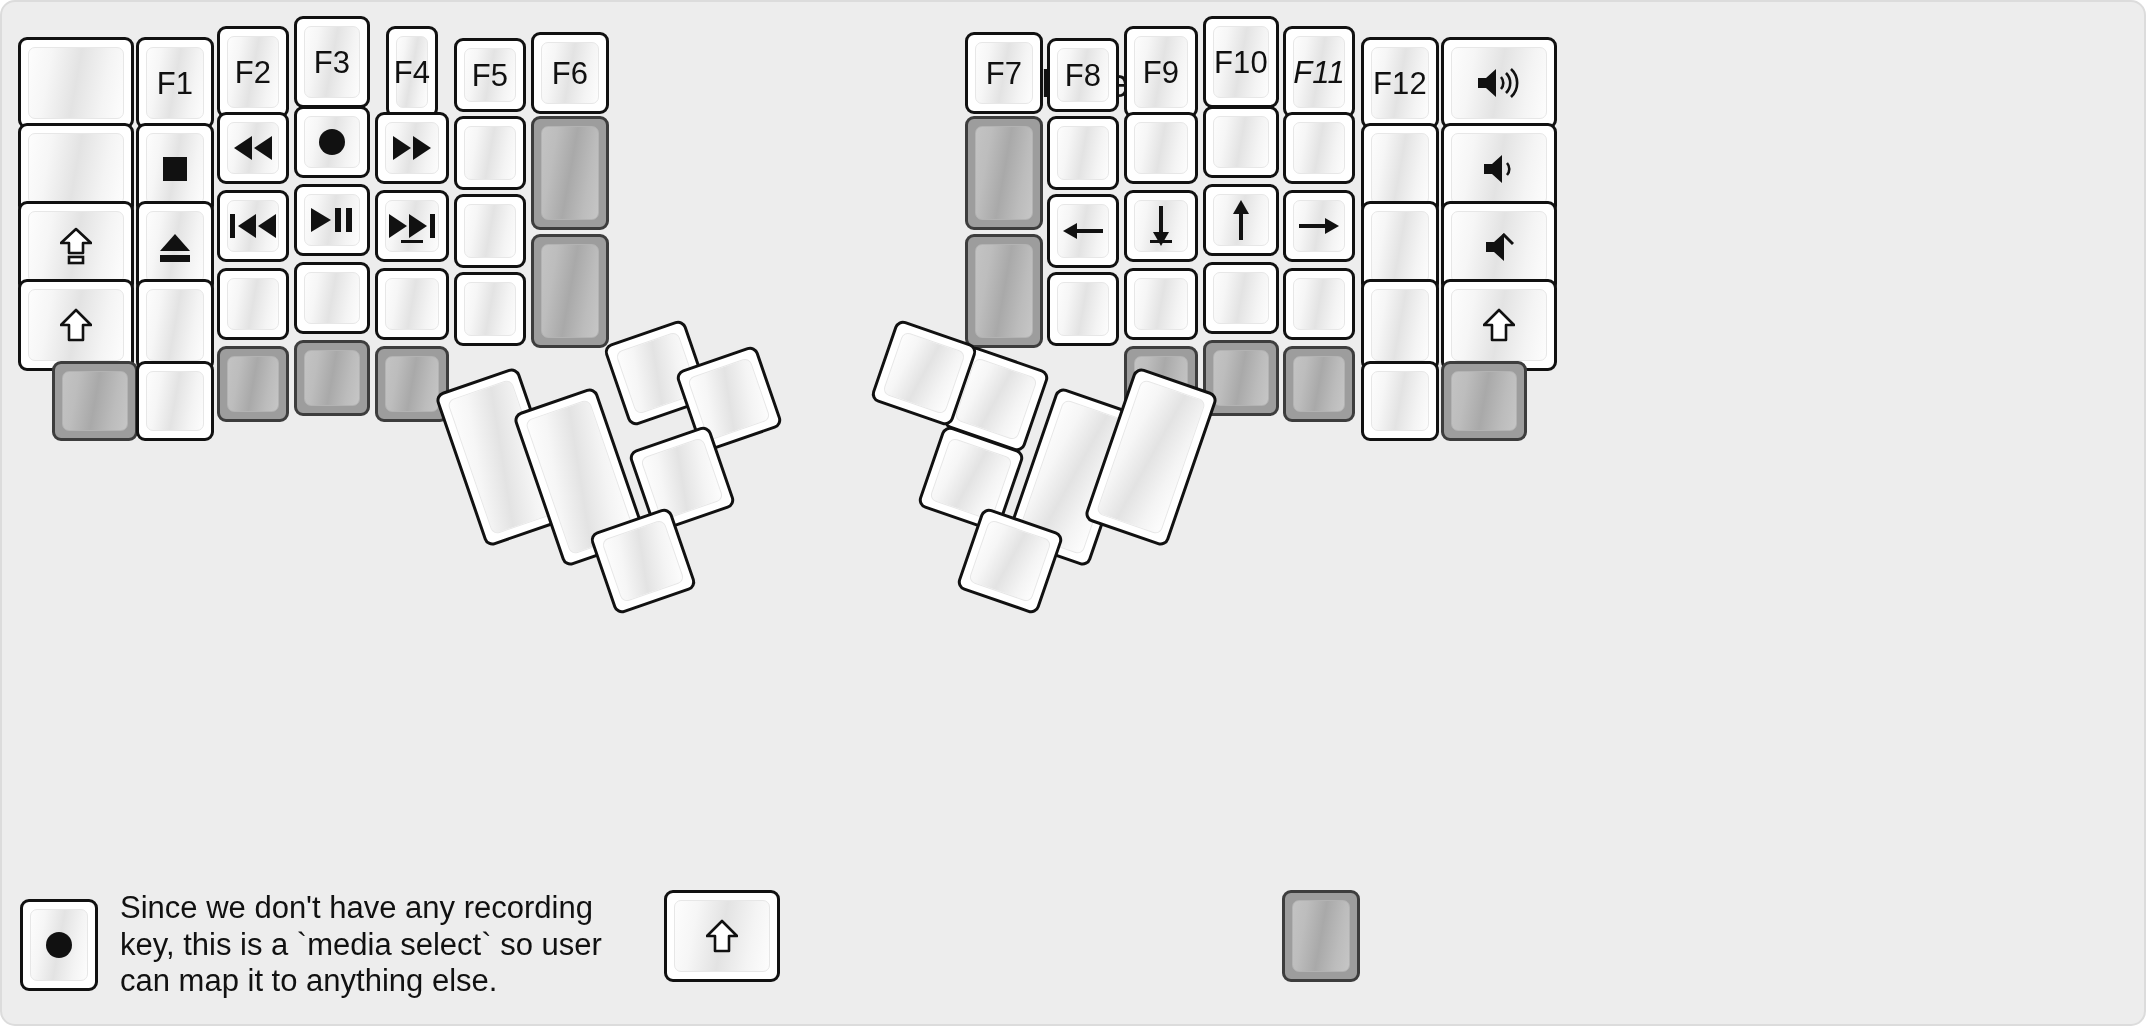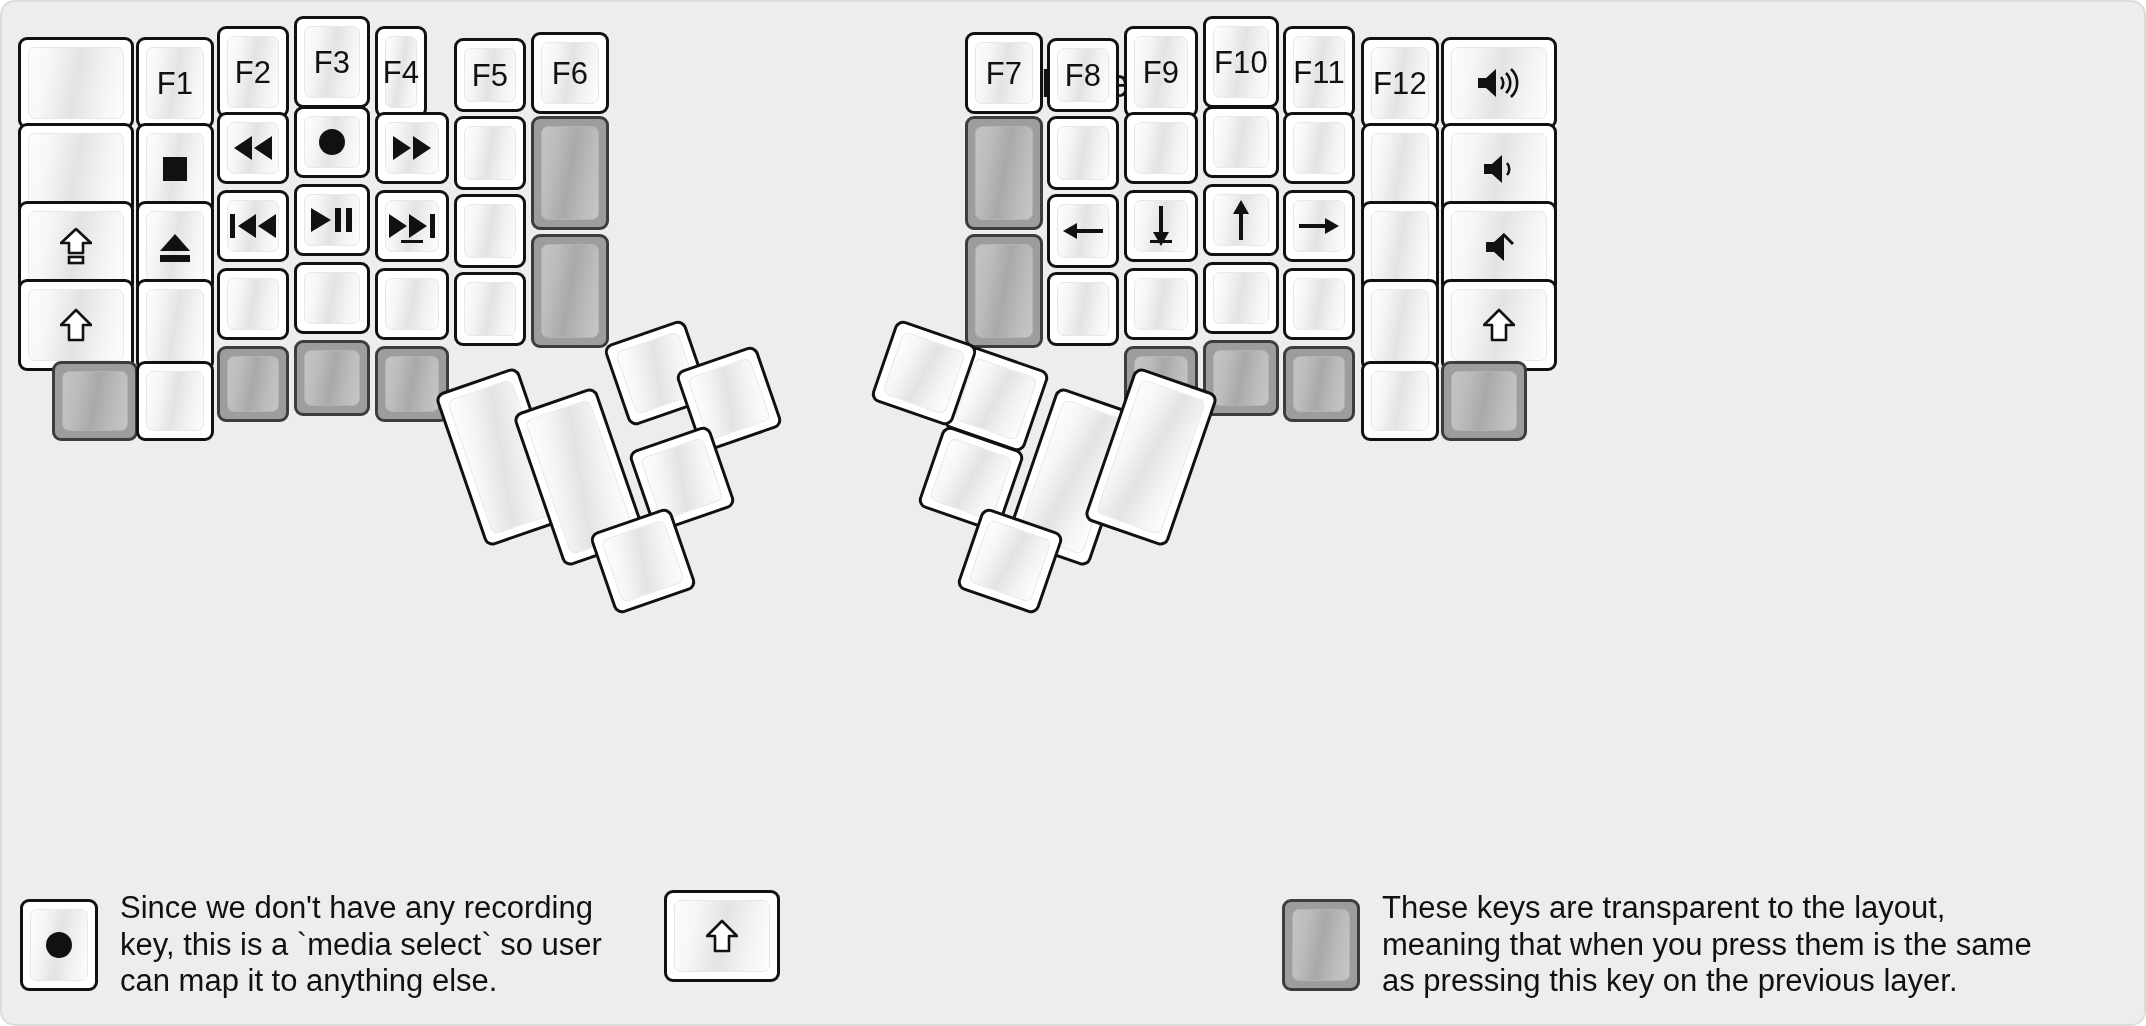--- a/index.html
+++ b/index.html
@@ -195,21 +195,21 @@
             </svg>
           </span>
         </div>
       </div>
       <div class="key" style="left: 292px; top: 260px; width: 76px; height: 72px;">
         <div class="cap"></div>
       </div>
       <div class="key trans" style="left: 292px; top: 338px; width: 76px; height: 76px;">
         <div class="cap"></div>
       </div>
-      <div class="key" style="left: 373px; top: 24px; width: 52px; height: 92px;">
+      <div class="key" style="left: 384px; top: 24px; width: 52px; height: 92px;">
         <div class="cap">
           <span class="lbl">F4</span>
         </div>
       </div>
       <div class="key" style="left: 373px; top: 110px; width: 74px; height: 72px;">
         <div class="cap">
           <span class="gl">
             <svg class="ic" width="44" height="28" viewBox="0 0 44 28" fill="#111">
               <polygon points="3,2 3,26 21,14"></polygon>
               <polygon points="23,2 23,26 41,14"></polygon>
@@ -357,21 +357,21 @@
             </svg>
           </span>
         </div>
       </div>
       <div class="key" style="left: 1201px; top: 260px; width: 76px; height: 72px;">
         <div class="cap"></div>
       </div>
       <div class="key trans" style="left: 1201px; top: 338px; width: 76px; height: 76px;">
         <div class="cap"></div>
       </div>
-      <div class="key" style="left: 1281px; top: 24px; width: 72px; height: 92px;">
+      <div class="key" style="left: 1281px; top: 24px; width: 72px; height: 92px; font-style: italic;">
         <div class="cap">
           <span class="lbl">F11</span>
         </div>
       </div>
       <div class="key" style="left: 1281px; top: 110px; width: 72px; height: 72px;">
         <div class="cap"></div>
       </div>
       <div class="key" style="left: 1281px; top: 188px; width: 72px; height: 72px;">
         <div class="cap">
           <span class="gl">
@@ -494,19 +494,16 @@
                 <path d="M16 2 L31 17 L23 17 L23 32 L9 32 L9 17 L1 17 Z" fill="#fff" stroke="#111" stroke-width="2.6" stroke-linejoin="round"></path>
               </svg>
             </span>
           </div>
         </div>
       </div>
       <div class="legend-item" style="left: 1280px; top: 888px;">
         <div class="legend-key trans" style="width: 78px; height: 92px;">
           <div class="cap"></div>
         </div>
-        <div class="legend-text">These keys are transparent to the layout,
-meaning that when you press them is the same
-as pressing this key on the previous layer.</div>
       </div>
     </div>
 
 </div>
 
 </body></html>

